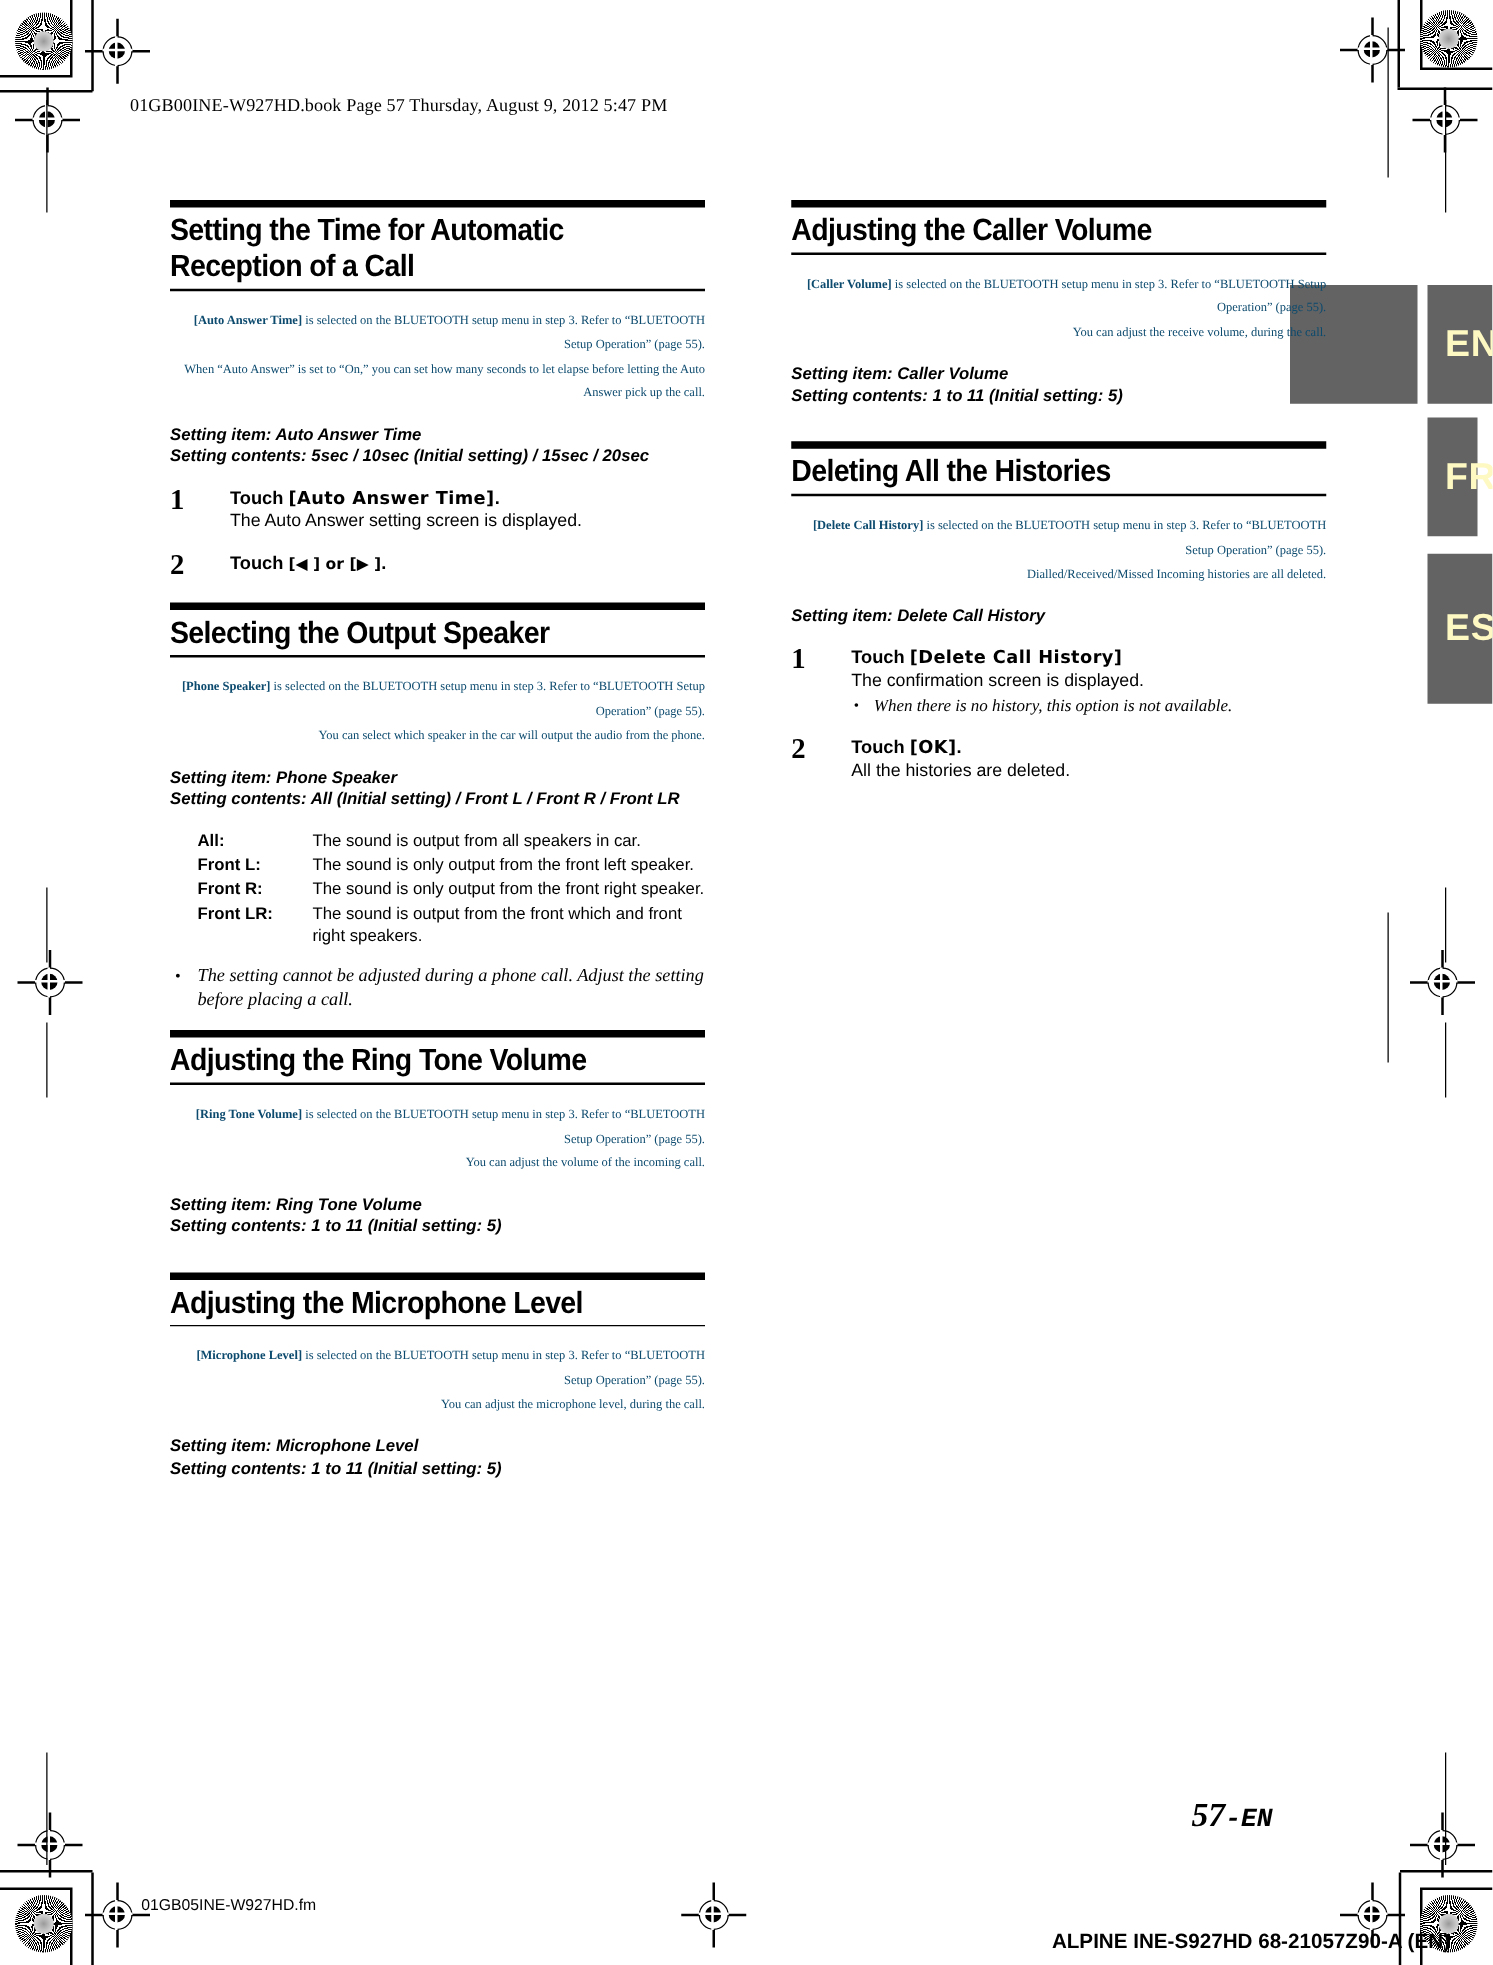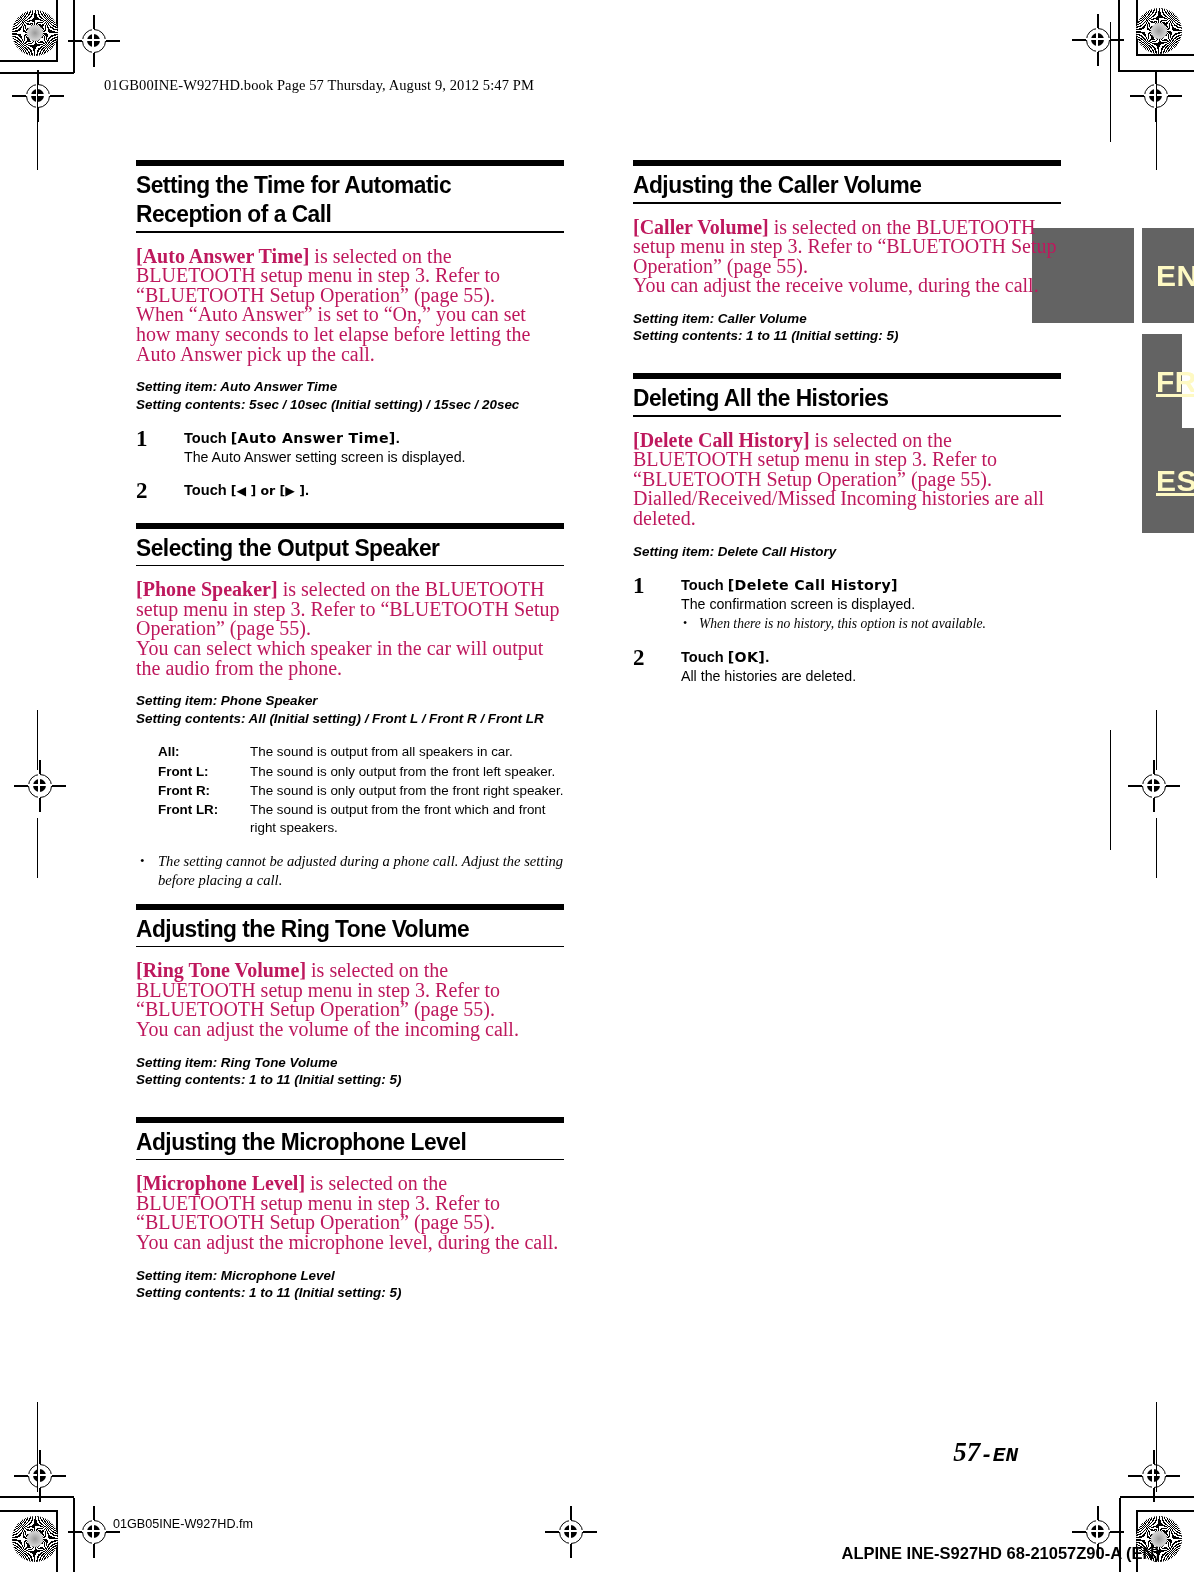--- a/index.html
+++ b/index.html
@@ -55,25 +55,25 @@
     margin:4px 0 3px 0;
     color:#000;
     transform:scaleX(0.93);
     transform-origin:left center;
   }
   .rule-bot{height:1.6px;background:#000;width:100%;margin-bottom:14px;}
 
   
   p.body{
     font-family:"Liberation Serif", serif;
-    font-size:20px;
+    font-size:10px;
     line-height:19.6px;
     margin:0 0 14px 0;
-    color:#be185d;
-    text-align:left;
+    color:#0c4a6e;
+    text-align:right;
   }
   p.body b{font-weight:bold;}
 
   
   .setting{
     font-family:"Liberation Sans", sans-serif;
     font-weight:bold;font-style:italic;
     font-size:13.4px;line-height:17.5px;
     margin:0 0 16px 0;color:#000;
   }
@@ -267,24 +267,24 @@
     <div class="cornerline" style="left:1110px;top:22px;width:1.4px;height:120px;"></div>
     <div class="cornerline" style="left:1110px;top:730px;width:1.4px;height:120px;"></div>
   </div>
 
   <div class="fileheader">01GB00INE-W927HD.book  Page 57  Thursday, August 9, 2012  5:47 PM</div>
 
   <div class="tabblock" style="left:1032px;top:228px;width:102px;height:95px;"></div>
   <div class="langtab" style="left:1142px;top:228px;width:52px;height:95px;">
     <span>EN</span>
   </div>
-  <div class="langtab" style="left:1142px;top:334px;width:40px;height:95px;text-decoration:underline;">
+  <div class="langtab" style="left:1142px;top:334px;width:40px;height:95px;">
     <span>FR</span>
   </div>
-  <div class="langtab" style="left:1142px;top:428px;width:52px;height:105px;text-decoration:underline;">
+  <div class="langtab" style="left:1142px;top:443px;width:52px;height:120px;">
     <span>ES</span>
   </div>
 
   <div class="col col-left">
 
     <div class="sect">
       <div class="rule-top"></div>
       <h2>Setting the Time for Automatic Reception of a Call</h2>
       <div class="rule-bot"></div>
 

